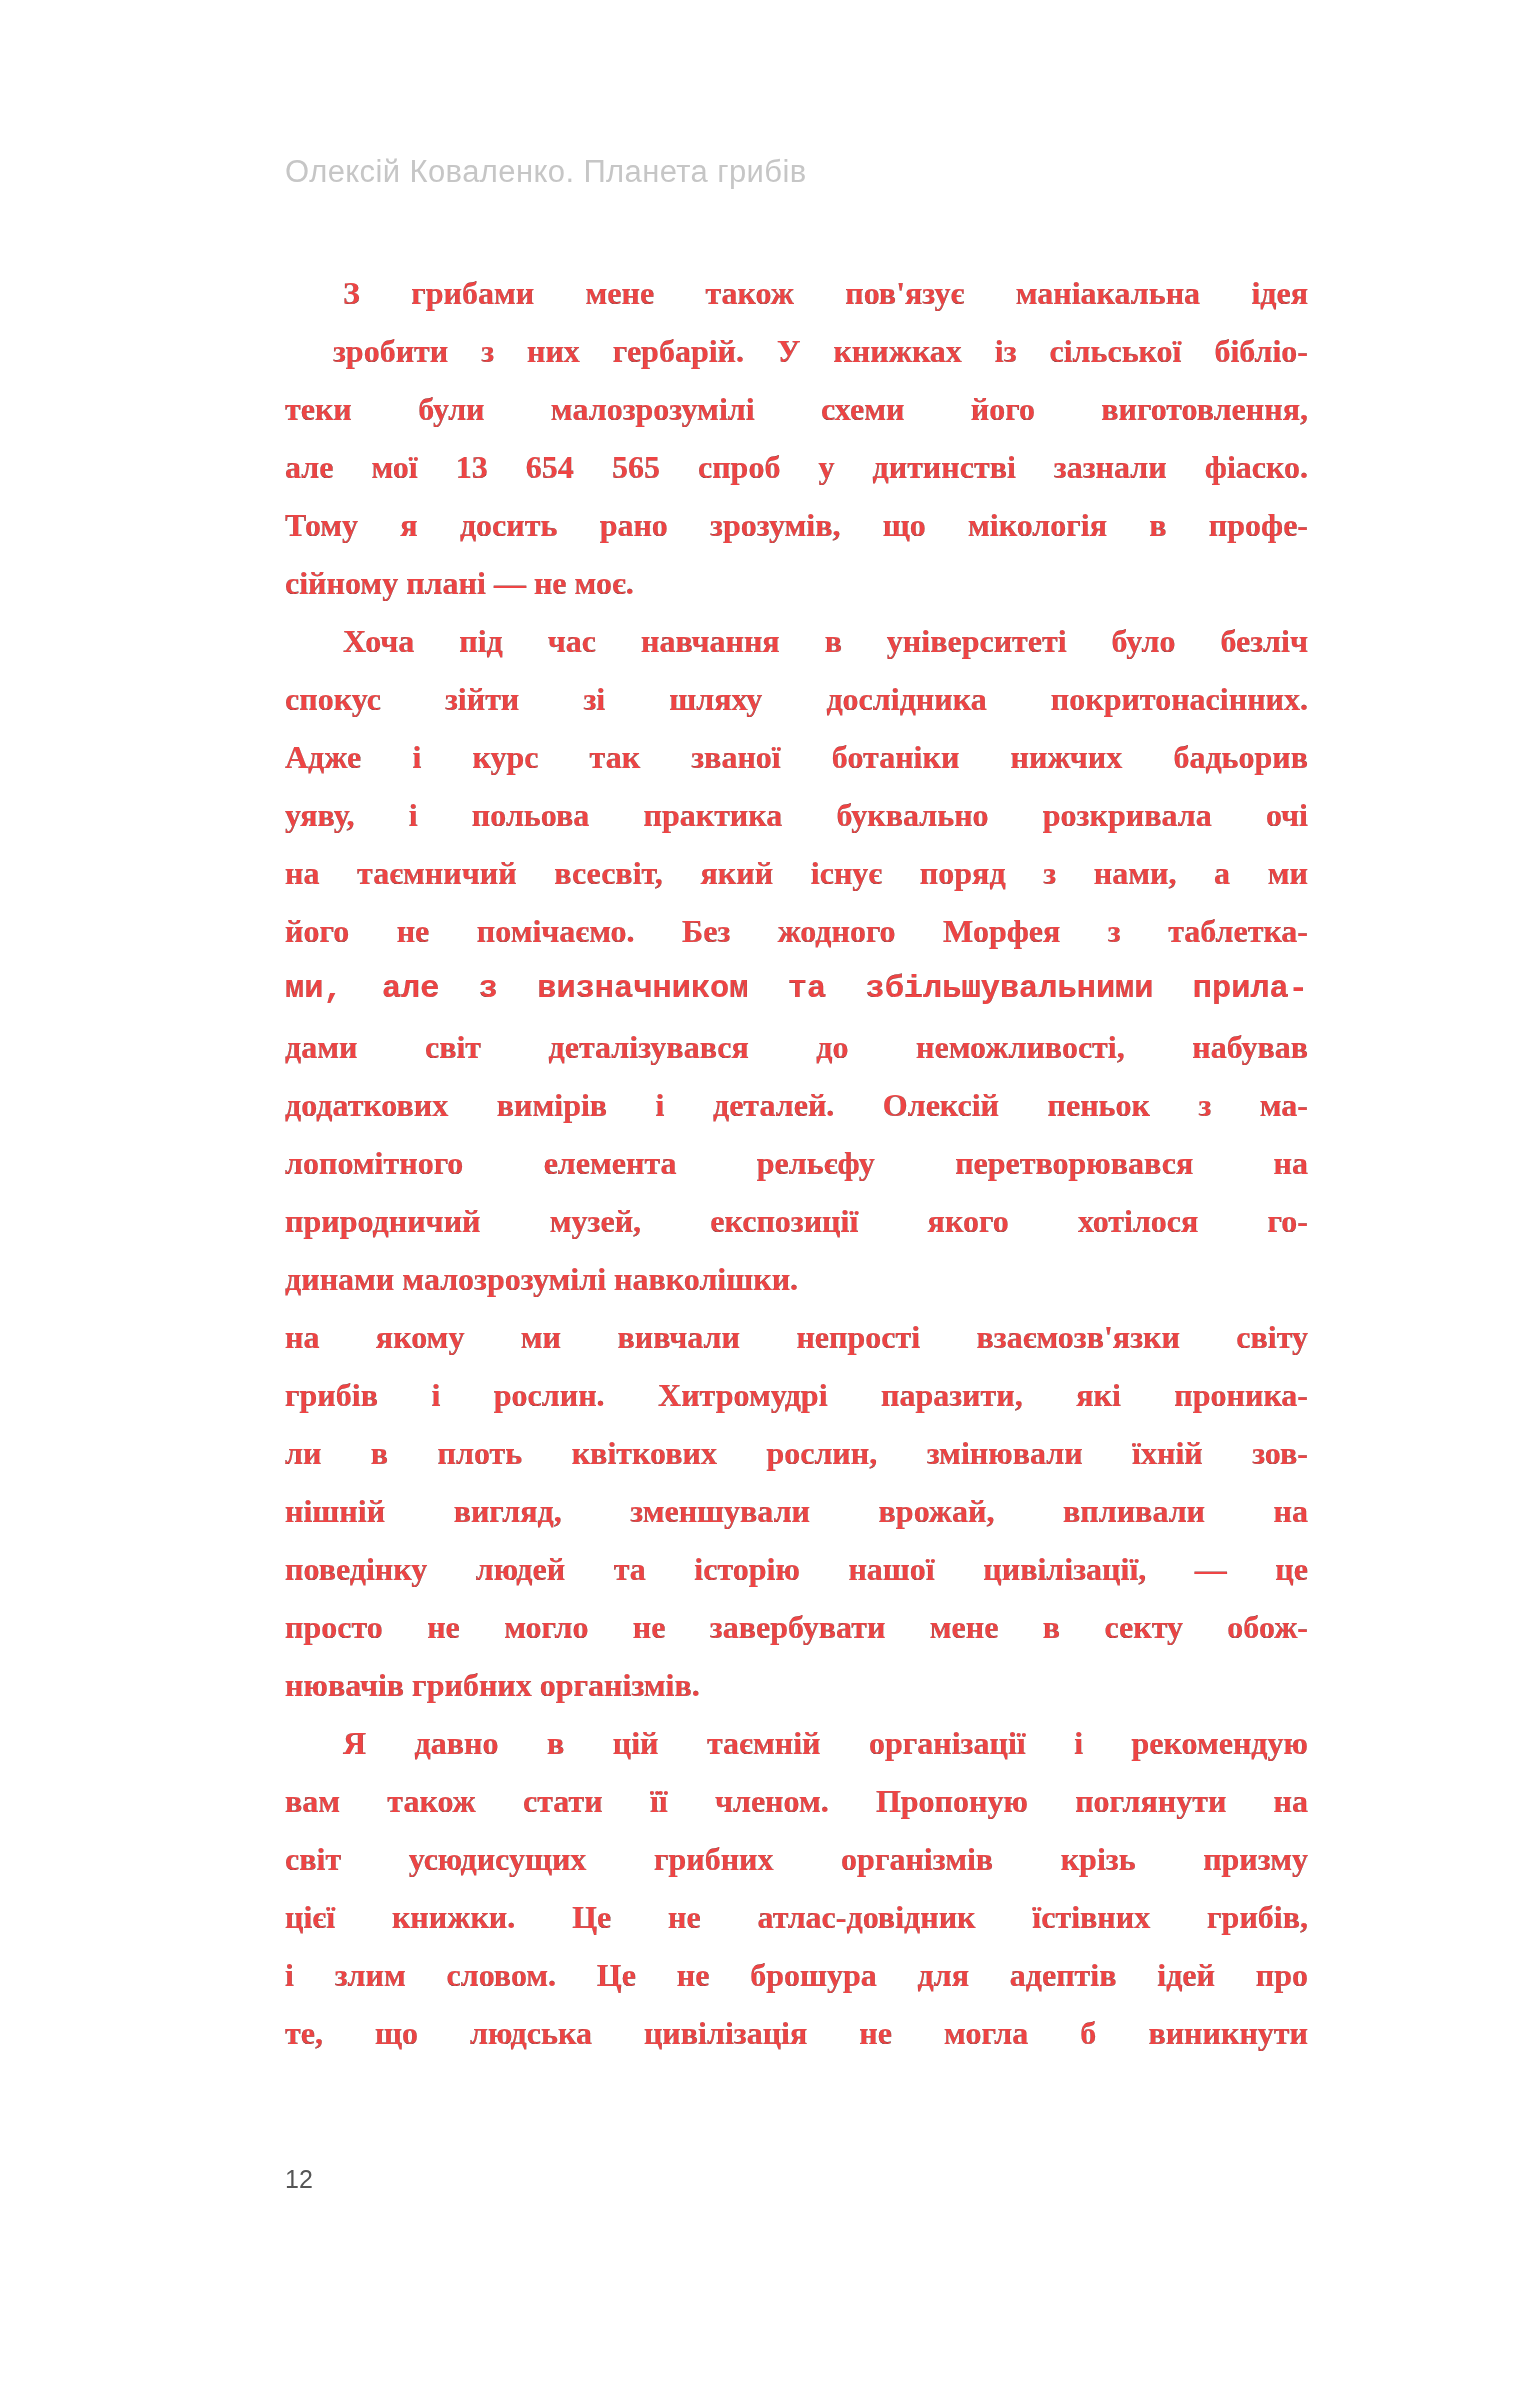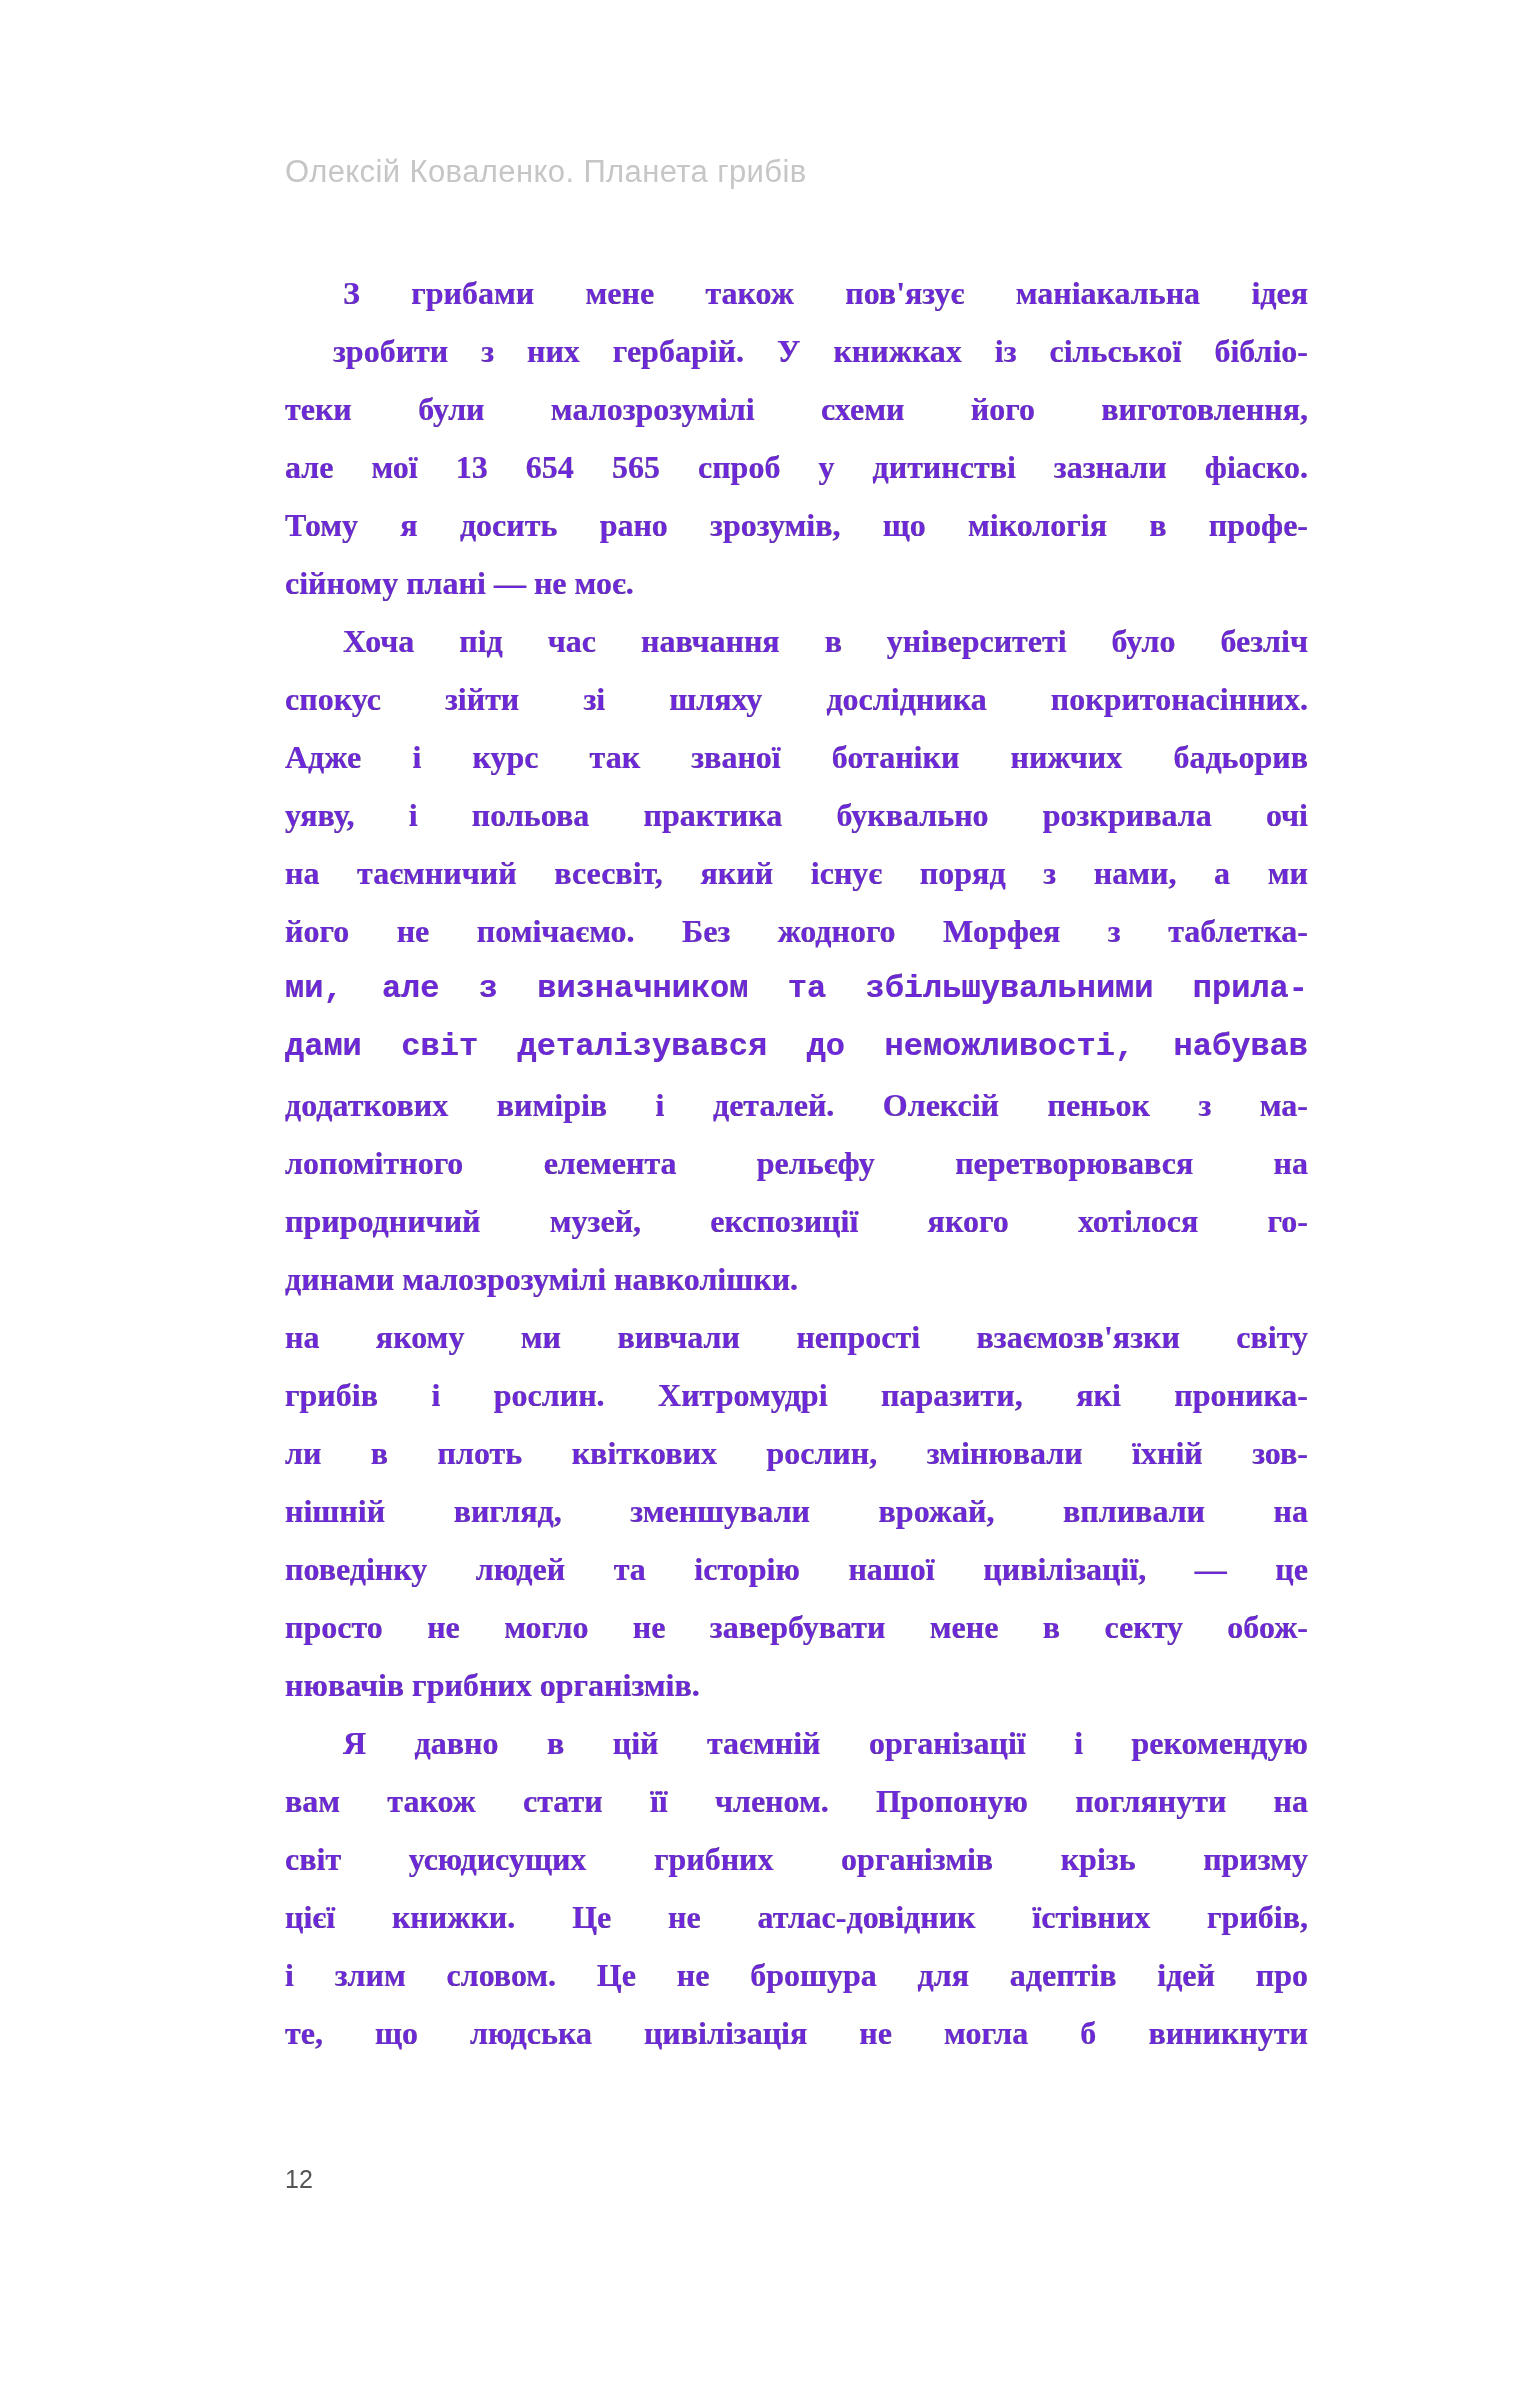--- a/index.html
+++ b/index.html
@@ -11,21 +11,21 @@
     font-size: 31px; line-height: 37px;
     color: #c6c6c6; letter-spacing: 0.4px;
     white-space: nowrap;
     transform: scaleX(1.0);
     transform-origin: left top;
   }
   .body-text {
     position: absolute; left: 285px; top: 252px; width: 1023px;
     font-family: "Liberation Serif", serif;
     font-size: 32px; line-height: 58px;
-    color: #6d28d9; font-weight: bold;
+    color: #ef4444; font-weight: bold;
     -webkit-text-stroke: 0.2px #2e2e2e;
   }
   .line {
     display: block; height: 58px; white-space: nowrap;
     text-align: justify; text-align-last: justify;
     overflow: visible;
   }
   .line.indent { padding-left: 58px; }
   .line.last { text-align-last: left; }
   .folio {
@@ -49,21 +49,21 @@
     <span class="line" style="white-space: normal;">Тому я досить рано зрозумів, що мікологія в профе-</span>
     <span class="line last" style="white-space: normal;">сійному плані — не моє.</span>
 
     <span class="line indent" style="white-space: normal;">Хоча під час навчання в університеті було безліч</span>
     <span class="line" style="white-space: normal;">спокус зійти зі шляху дослідника покритонасінних.</span>
     <span class="line" style="white-space: normal;">Адже і курс так званої ботаніки нижчих бадьорив</span>
     <span class="line" style="white-space: normal;">уяву, і польова практика буквально розкривала очі</span>
     <span class="line" style="white-space: normal;">на таємничий всесвіт, який існує поряд з нами, а ми</span>
     <span class="line" style="white-space: normal;">його не помічаємо. Без жодного Морфея з таблетка-</span>
     <span class="line" style="white-space: normal; font-family: Liberation Mono, monospace;">ми, але з визначником та збільшувальними прила-</span>
-    <span class="line" style="white-space: normal; font-family: Liberation Mono, monospace;">дами світ деталізувався до неможливості, набував</span>
+    <span class="line" style="white-space: normal;">дами світ деталізувався до неможливості, набував</span>
     <span class="line" style="white-space: normal;">додаткових вимірів і деталей. Олексій пеньок з ма-</span>
     <span class="line" style="white-space: normal;">лопомітного елемента рельєфу перетворювався на</span>
     <span class="line" style="white-space: normal;">природничий музей, експозиції якого хотілося го-</span>
     <span class="line last" style="white-space: normal;">динами малозрозумілі навколішки.</span>
 
     <span class="line" style="white-space: normal;">на якому ми вивчали непрості взаємозв'язки світу</span>
     <span class="line" style="white-space: normal;">грибів і рослин. Хитромудрі паразити, які проника-</span>
     <span class="line" style="white-space: normal;">ли в плоть квіткових рослин, змінювали їхній зов-</span>
     <span class="line" style="white-space: normal;">нішній вигляд, зменшували врожай, впливали на</span>
     <span class="line" style="white-space: normal;">поведінку людей та історію нашої цивілізації, — це</span>

